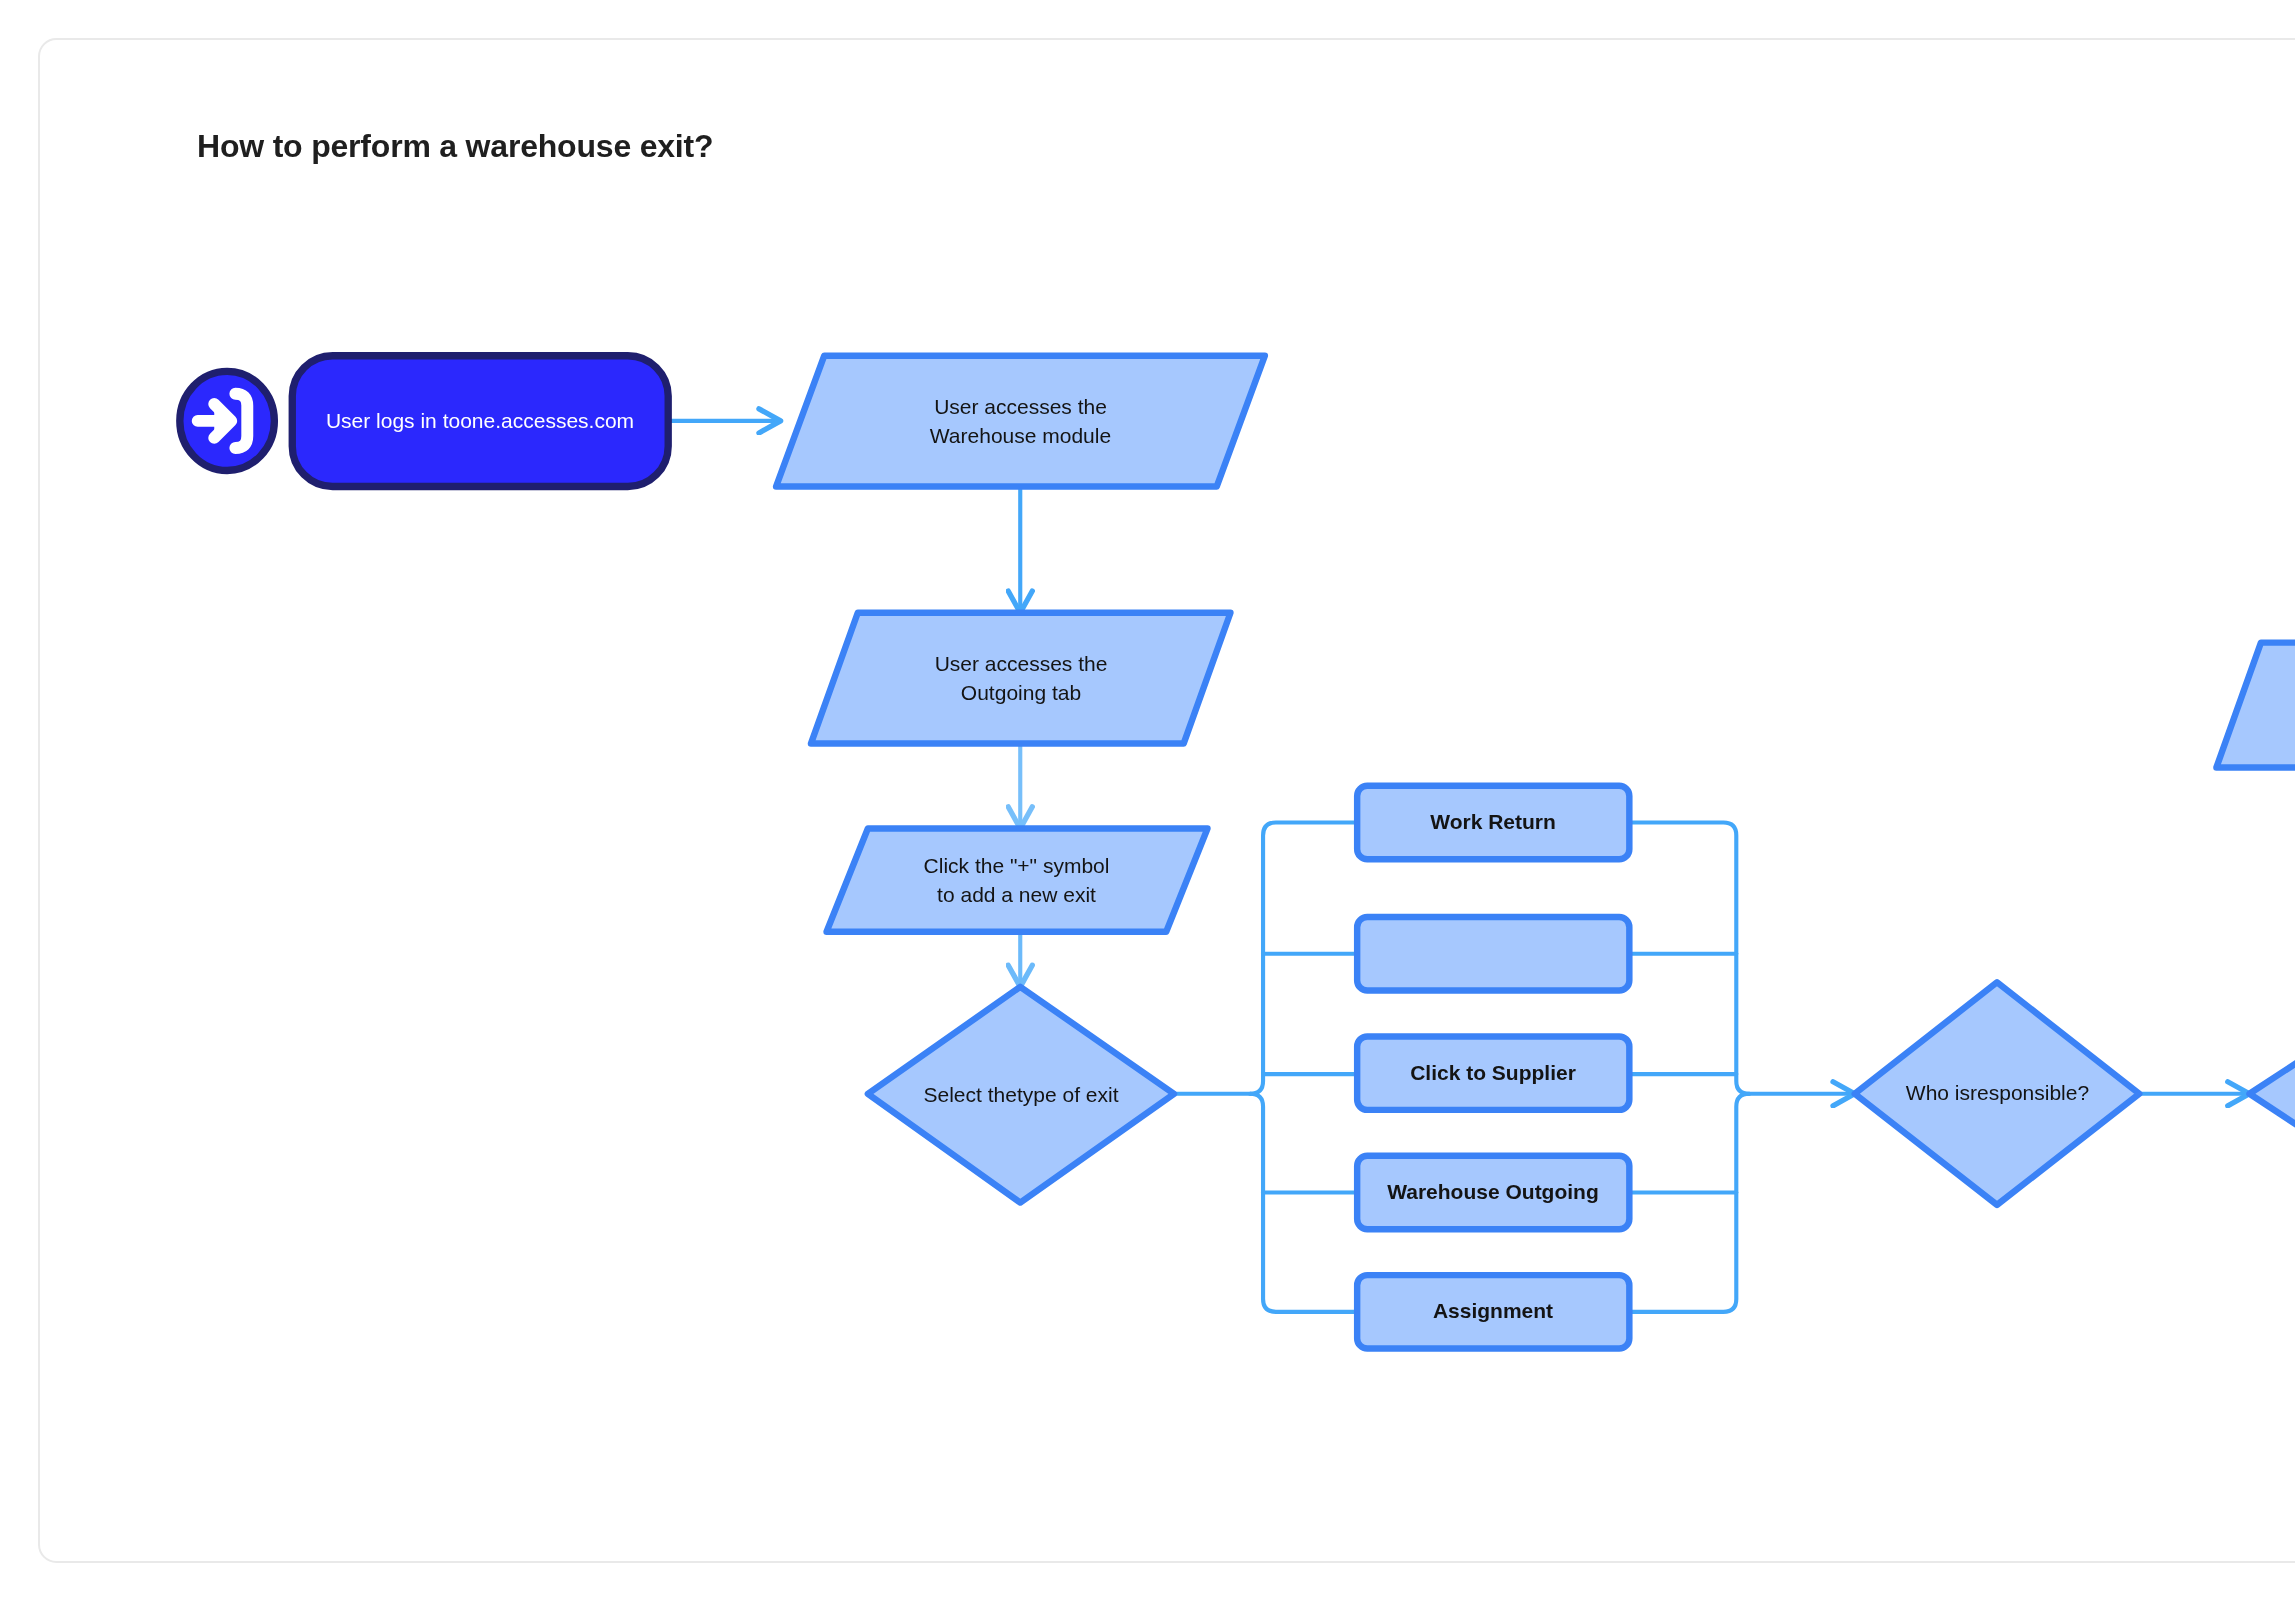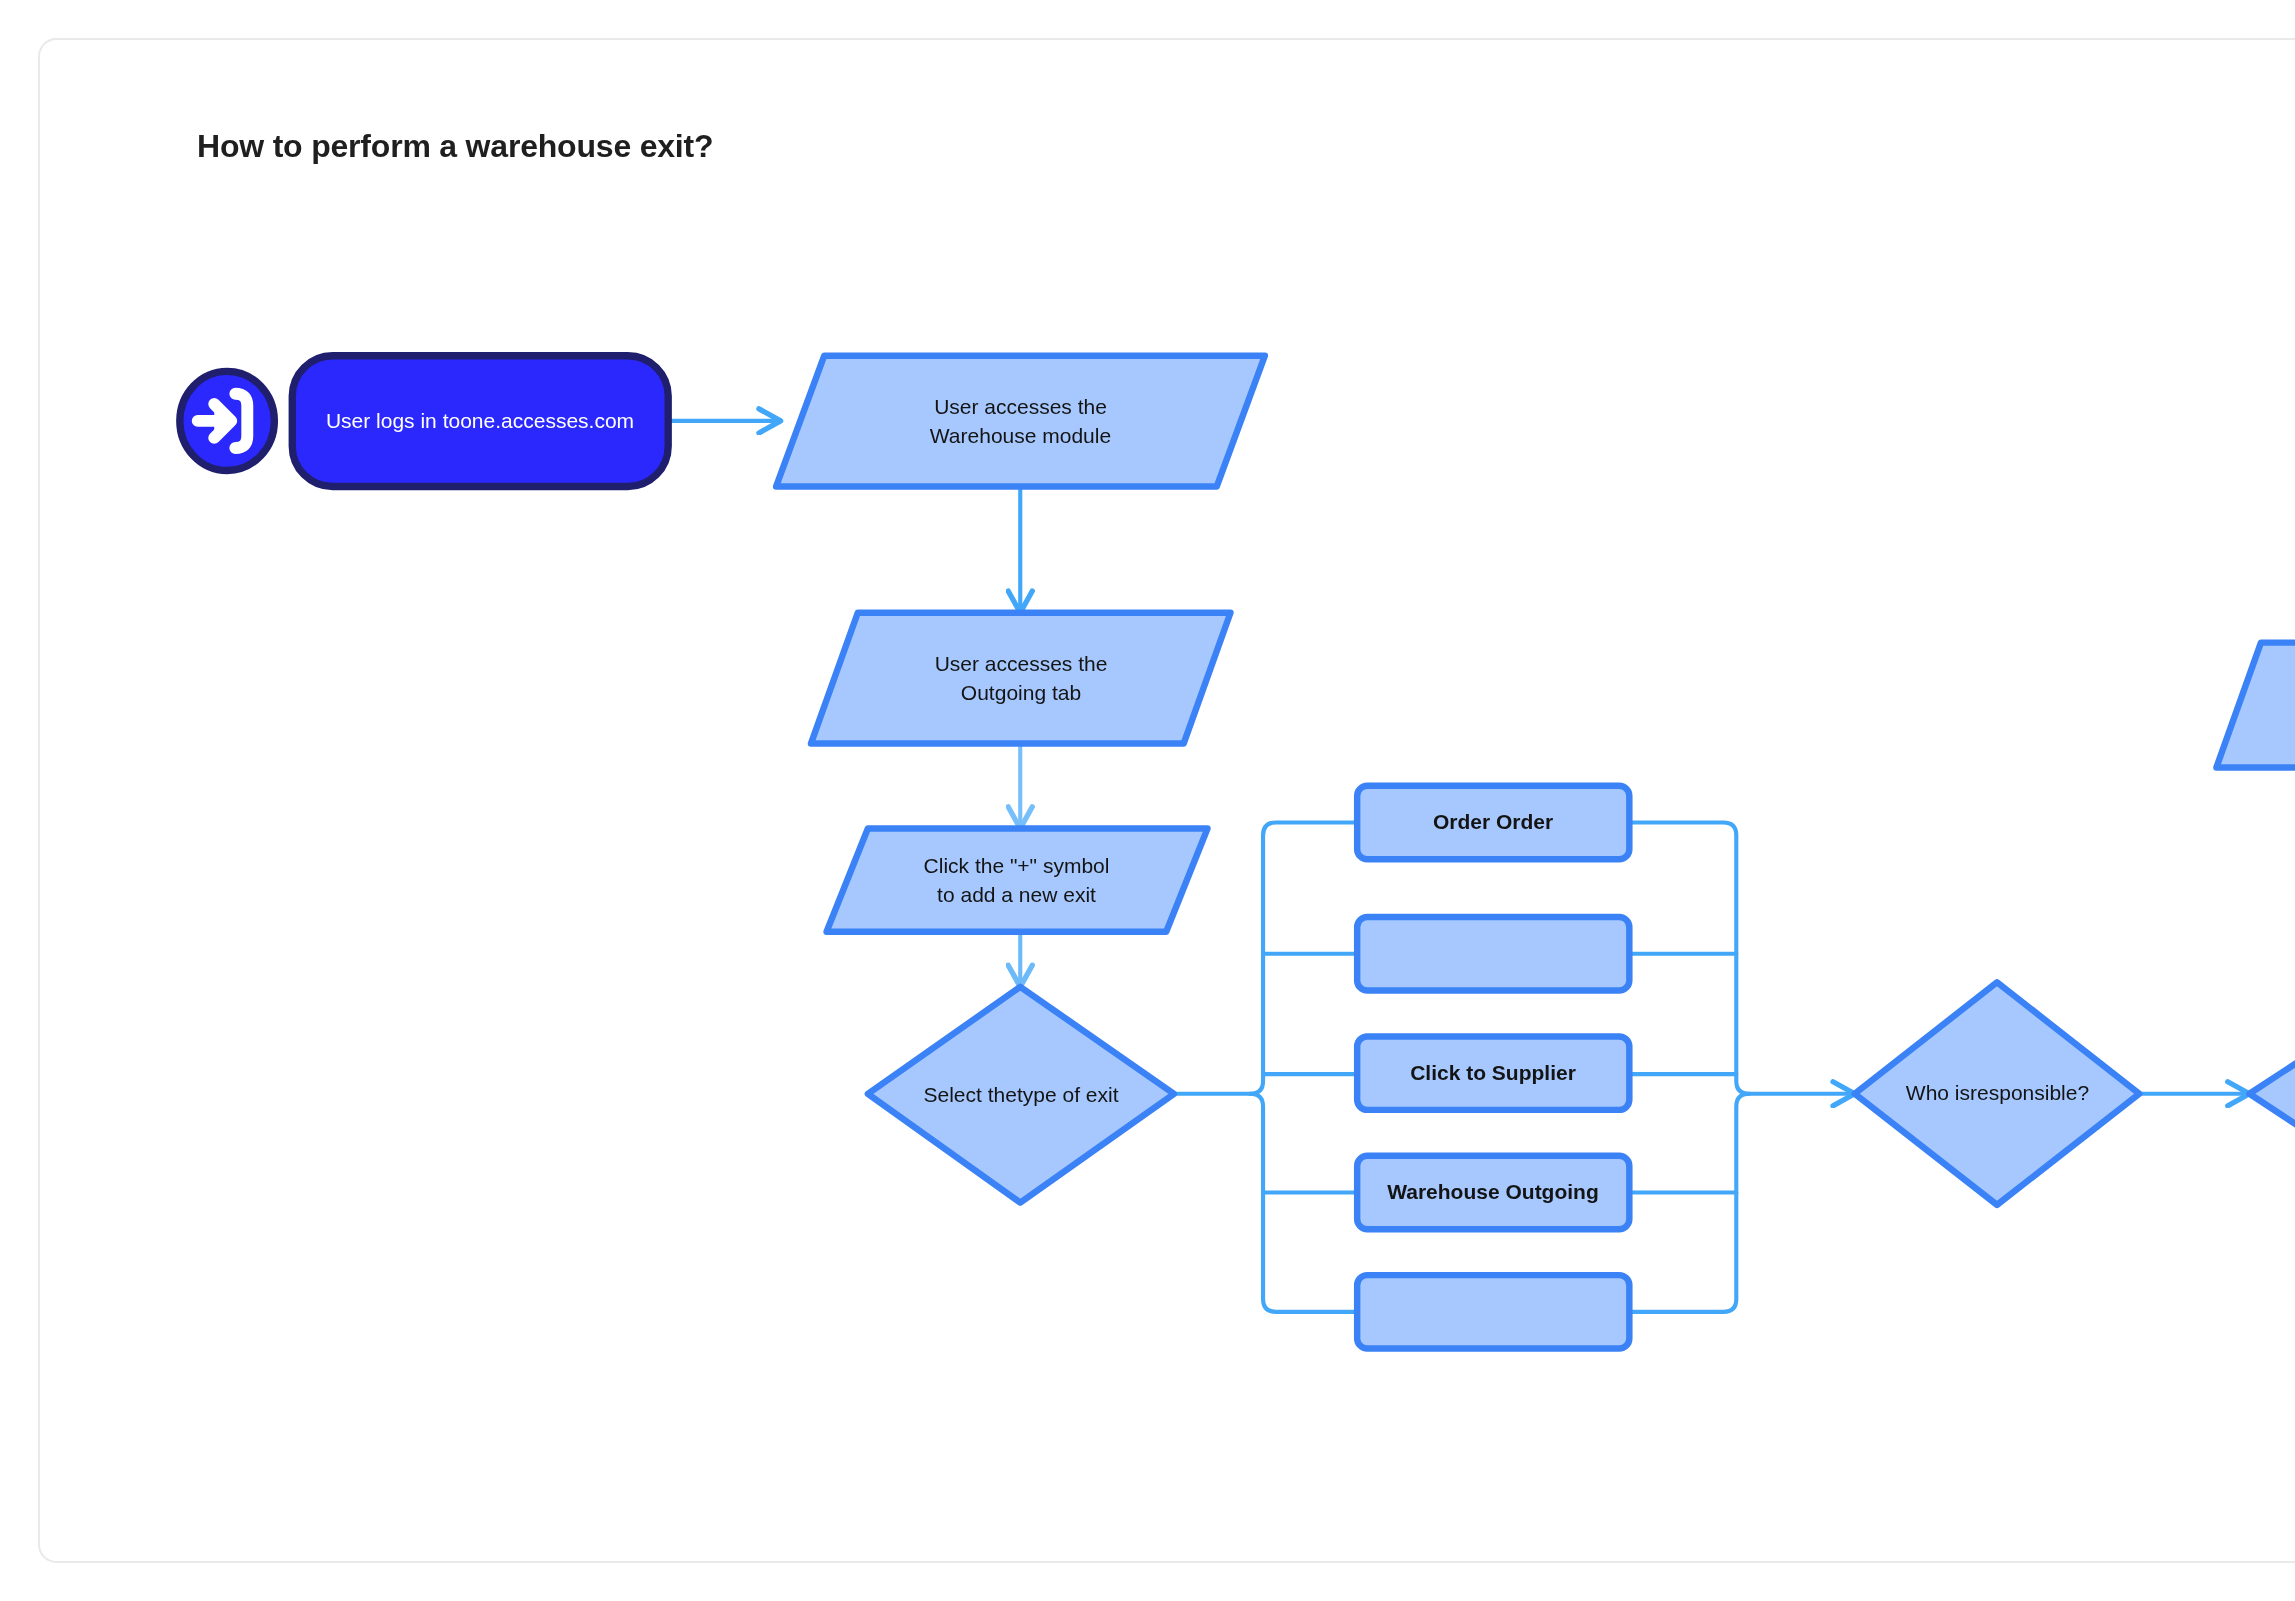--- a/index.html
+++ b/index.html
@@ -184,23 +184,24 @@
   <div class="node-label" style="left:826px; top:829px; width:381px; height:103px; flex-direction:column;">
     <span>Click the "+" symbol</span>
     <span>to add a new exit</span>
   </div>
 
   <div class="node-label" style="left:868px; top:987px; width:306px; height:216px; ">
     <span>Select the</span>
     <span>type of exit</span>
   </div>
 
-  <div class="node-label bold" style="left:1357px; top:786px; width:272px; height:73px;">Order Order</div>
+  <div class="node-label bold" style="left:1357px; top:786px; width:272px; height:73px;">Work Return</div>
   <div class="node-label bold" style="left:1357px; top:1037px; width:272px; height:73px;">Click to Supplier</div>
   <div class="node-label bold" style="left:1357px; top:1156px; width:272px; height:73px;">Warehouse Outgoing</div>
+  <div class="node-label bold" style="left:1357px; top:1275px; width:272px; height:73px;">Assignment</div>
 
   <div class="node-label" style="left:1855px; top:982px; width:285px; height:223px; ">
     <span>Who is</span>
     <span>responsible?</span>
   </div>
 
   <div class="node-label" style="left:2250px; top:988px; width:323px; height:212px; flex-direction:column;">
     
     
   </div>

